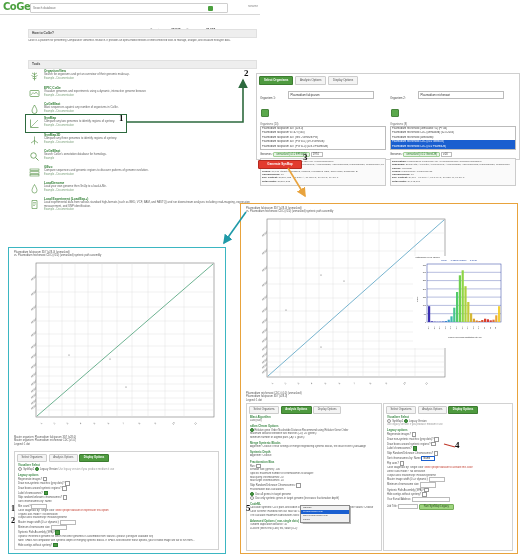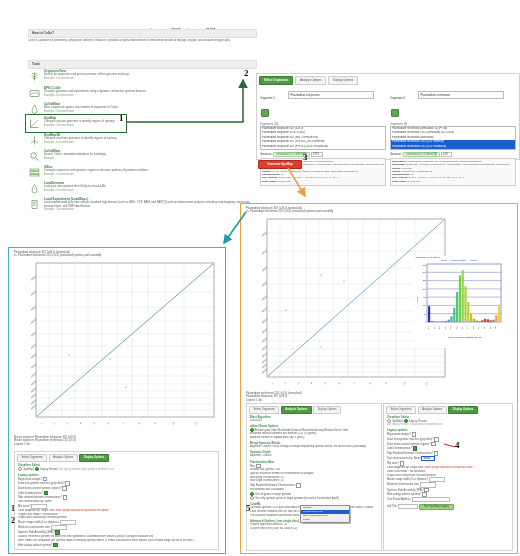--- a/index.html
+++ b/index.html
@@ -128,20 +128,28 @@
   
   #histogram{position:absolute;background:#fff;border:0;}
   .hist-title{font-size:2.4px;color:#333;}
   .hist-sub{font-size:2.4px;color:#1a3fa0;}
 </style>
 </head>
 <body>
 
 <div class="abs" id="homepage">
 
+  <div class="abs" id="hp-header">
+    <div class="logo">CoGe</div>
+    <div id="search-wrap">
+      <input id="search-input" placeholder="Search database" style="">
+      <div id="search-go"></div>
+    </div>
+    <div id="hp-user">noname</div>
+  </div>
 
   <div class="abs" id="hp-counts">
     <span>
       <span>Organisms:</span> <b>17,847</b>
     </span>
     <span>
       <span>Genomes:</span> <b>32,097</b>
     </span>
   </div>
 

